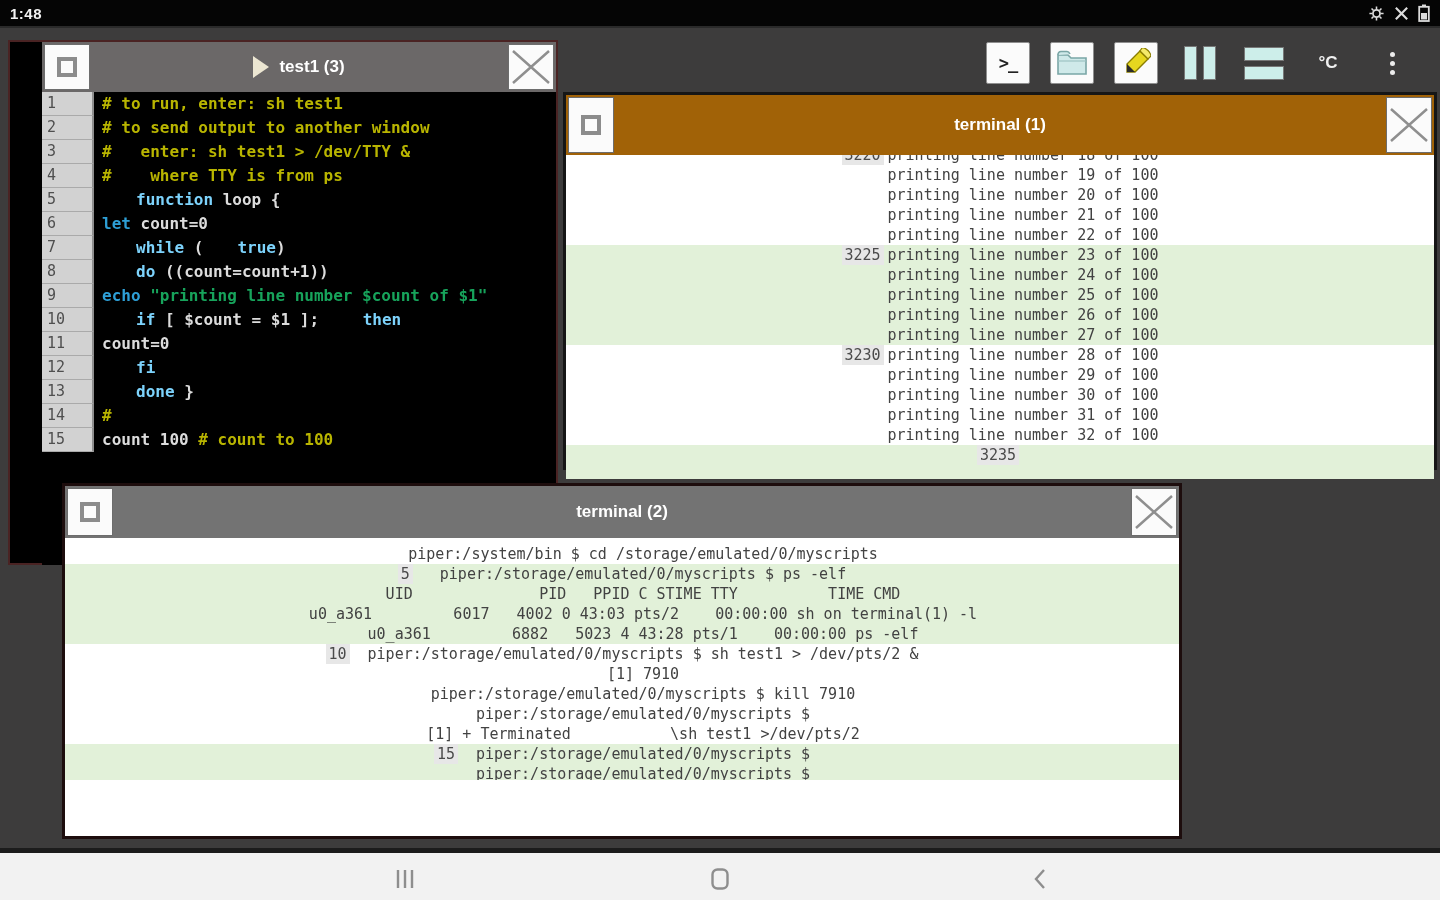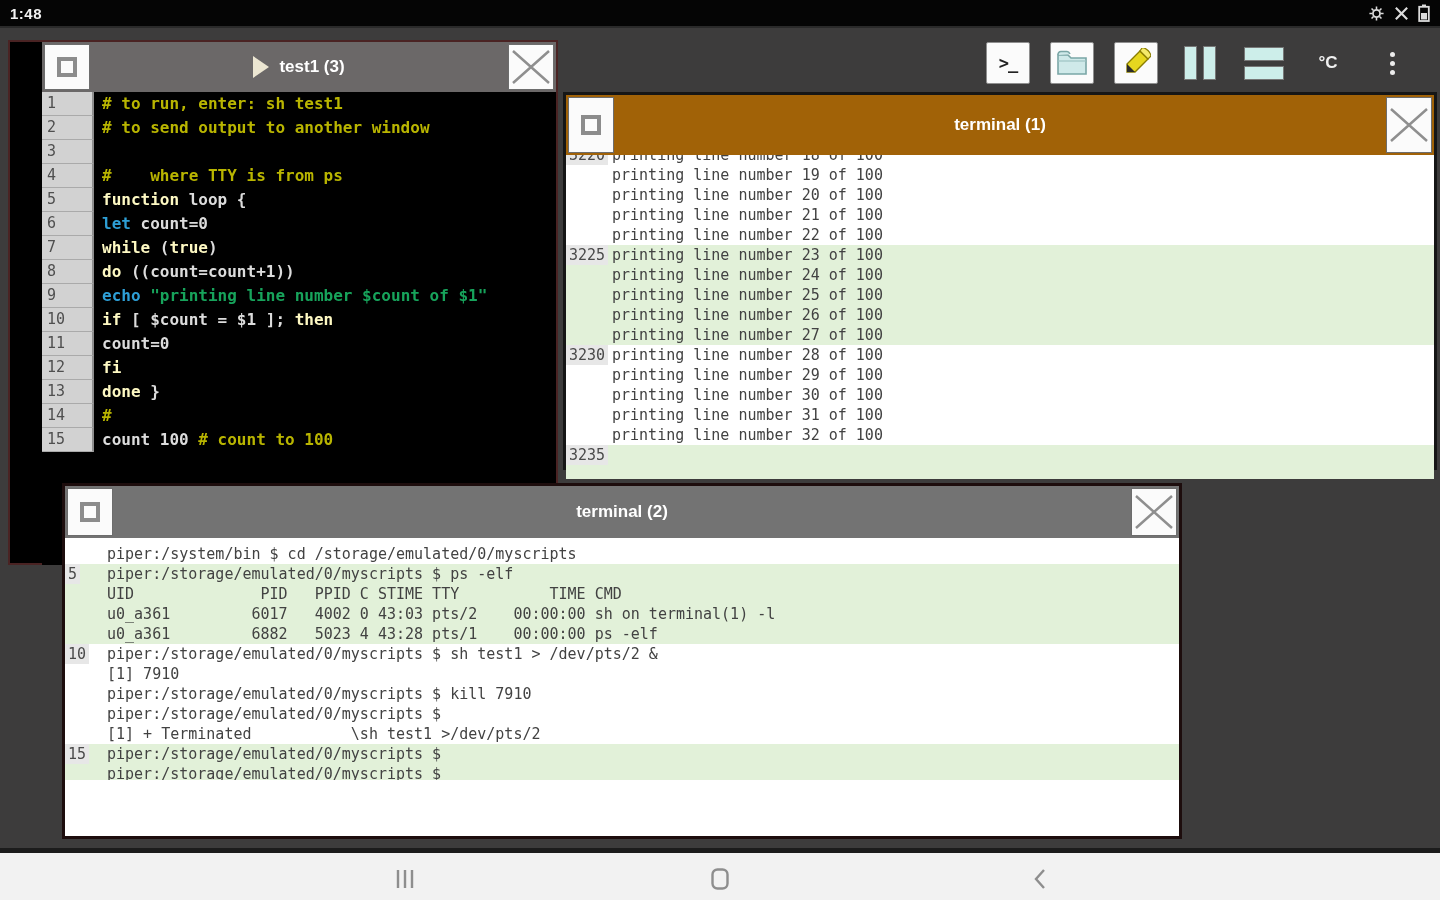--- a/index.html
+++ b/index.html
@@ -48,33 +48,33 @@
   
   .win-editor { left:8px; top:40px; width:550px; height:525px;
     border:2px solid #4a2323; background:#000;padding-left:32px; }
   .win-editor .titlebar { height:50px; background:#6b6868; }
   .editor-body { width:100%; height:473px; background:#000; overflow:hidden; }
   .erow { display:flex; height:24px; align-items:stretch; }
   .egut { flex:0 0 52px; background:#d2d2d2; color:#4f4f4f; font:15px "DejaVu Sans Mono", monospace;
     line-height:23px; padding-left:5px; border-bottom:1px solid #aaa; border-right:2px solid #8f8f8f; }
   .ecode { font:bold 16px "DejaVu Sans Mono", monospace; line-height:24px; padding-left:8px;
     white-space:pre; color:#dcdcdc; }
-  .tok-c { color:#b9b500; } .tok-k { color:#fef9c3; } .tok-b { color:#2e9fd6; }
+  .tok-c { color:#b9b500; } .tok-k { color:#7dd3fc;margin-left:34px; } .tok-b { color:#2e9fd6; }
   .tok-s { color:#17a35b; } .tok-p { color:#dcdcdc; }
 
   
   .win-term { background:#fff; border:3px solid #161616; }
   .win-t1 { left:563px; top:92px; width:874px; height:378px; }
   .win-t1 .titlebar { height:60px; background:#a16207; }
   .win-t2 { left:62px; top:483px; width:1120px; height:356px; border-color:#1d0d0d; }
   .win-t2 .titlebar { height:52px; background:#737373;gap:48px; }
   .term-body { display:flex; flex-direction:column; overflow:hidden; background:#fff; }
   .win-t1 .term-body { height:324px; } .win-t2 .term-body { height:242px; }
   .trow { display:flex; flex:0 0 20px; height:20px; font:15px "DejaVu Sans Mono", monospace;
-    line-height:20px; color:#424242; background:#fff; }
+    line-height:20px; color:#424242; background:#fff;justify-content:center; }
   .trow.g { background:#e2f1d9; }
   .trow.clip { margin-top:-10px; }
   .trow.fill { flex:1 1 auto; }
   .partial-strip { flex:0 0 6px; background:#fff; }
   .tgut { flex:0 0 46px; white-space:pre; }
   .win-t2 .tgut { flex:0 0 42px; }
   .tgut b { font-weight:normal; background:#e7e7e7; color:#4a4a4a; padding:0 3px; display:inline-block; }
   .ttxt { white-space:pre; }
 
   .xline { stroke:#8f8f8f; stroke-width:2.5; }
@@ -162,20 +162,21 @@
       <div class="erow">
         <span class="egut">1</span>
         <span class="ecode"><span class="tok-c"># to run, enter: sh test1</span></span>
       </div>
       <div class="erow">
         <span class="egut">2</span>
         <span class="ecode"><span class="tok-c"># to send output to another window</span></span>
       </div>
       <div class="erow">
         <span class="egut">3</span>
+        <span class="ecode"><span class="tok-c">#   enter: sh test1 &gt; /dev/TTY &amp;</span></span>
       </div>
       <div class="erow">
         <span class="egut">4</span>
         <span class="ecode"><span class="tok-c">#    where TTY is from ps</span></span>
       </div>
       <div class="erow">
         <span class="egut">5</span>
         <span class="ecode"><span class="tok-k">function</span><span class="tok-p"> loop {</span></span>
       </div>
       <div class="erow">

